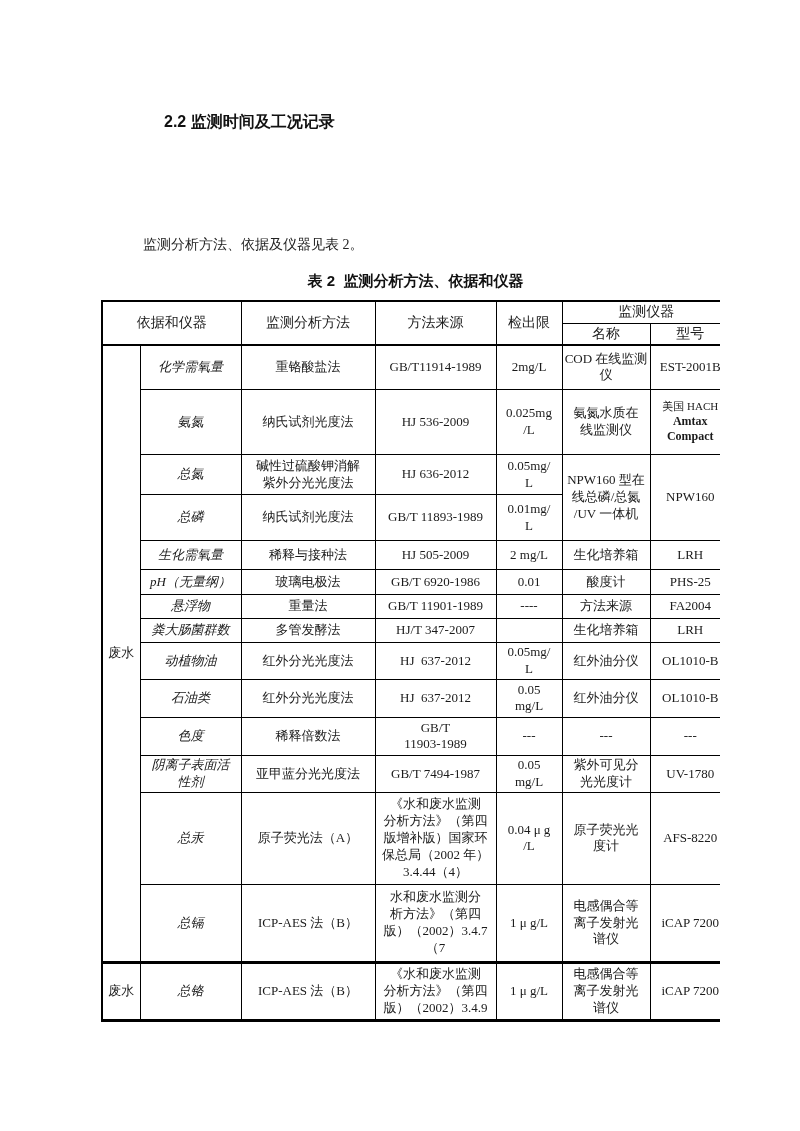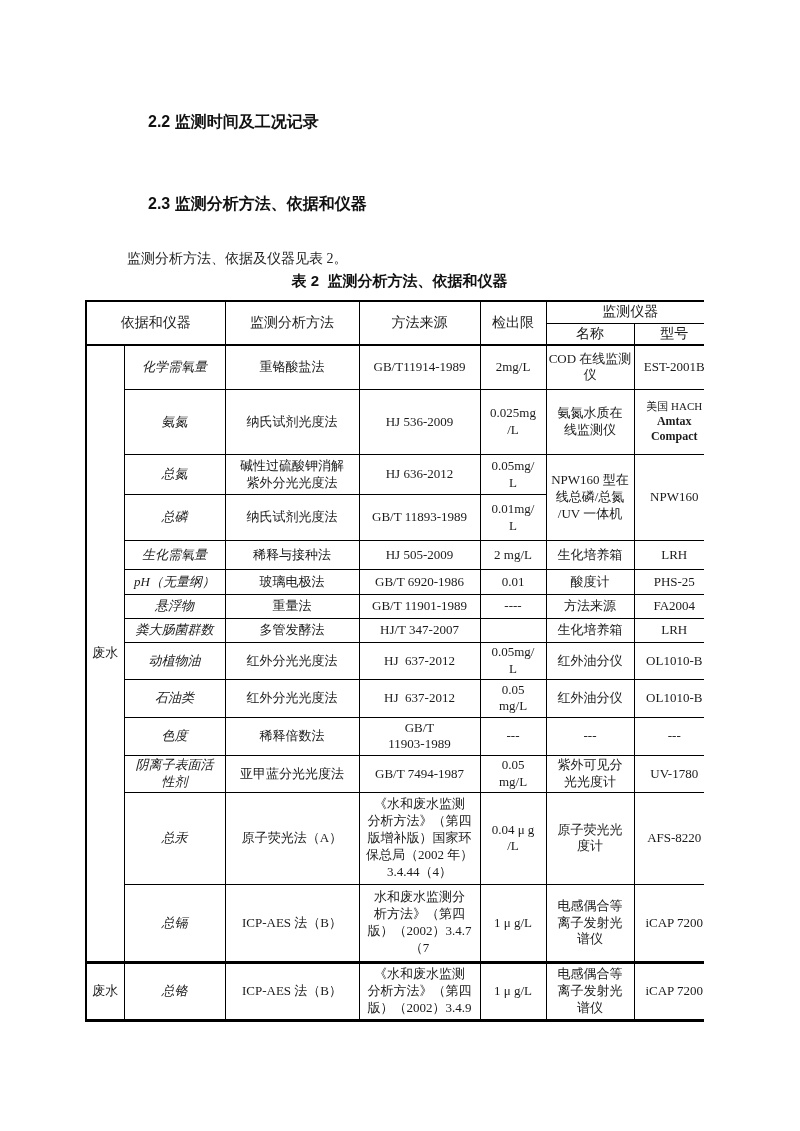--- a/index.html
+++ b/index.html
@@ -4,41 +4,42 @@
 <style>
   html, body { margin: 0; padding: 0; background: #ffffff; }
   .page {
     position: relative;
     width: 704px;
     height: 1131px;
     background: #ffffff;
     color: #1a1a1a;
     font-family: "Liberation Serif", serif;
     overflow: hidden;
+    margin-left: 16px;
   }
   .heading {
     position: absolute;
     margin: 0;
     font-family: "Liberation Sans", sans-serif;
     font-size: 16px;
     font-weight: bold;
     color: #111;
     white-space: pre-wrap;
   }
   .h22 { left: 148px; top: 112px; }
   .h23 { left: 148px; top: 194px; }
   .para {
     position: absolute;
     margin: 0;
     font-size: 14px;
     color: #222;
     white-space: pre-wrap;
   }
   .p22 { left: 124px; top: 158px; }
-  .p23 { left: 127px; top: 250px; }
+  .p23 { left: 127px; top: 236px; }
   .caption {
     position: absolute;
     left: 85px;
     top: 272px;
     width: 629px;
     text-align: center;
     font-family: "Liberation Sans", sans-serif;
     font-size: 15px;
     font-weight: bold;
     color: #111;
@@ -75,21 +76,20 @@
   .model-cn { display: block; font-size: 11px; }
   .model-en { display: block; font-size: 12px; font-weight: bold; }
 </style>
 </head>
 <body>
 
 <div class="page">
 
   <h2 class="heading h22">2.2 监测时间及工况记录</h2>
 
-  <h2 class="heading h23">2.3 监测分析方法、依据和仪器</h2>
   <p class="para p23">监测分析方法、依据及仪器见表 2。</p>
 
   <div class="caption">表 2  监测分析方法、依据和仪器</div>
 
   <table class="tbl">
     <colgroup>
       <col style="width:38px">
         <col style="width:101px">
         <col style="width:134px">
         <col style="width:121px">

